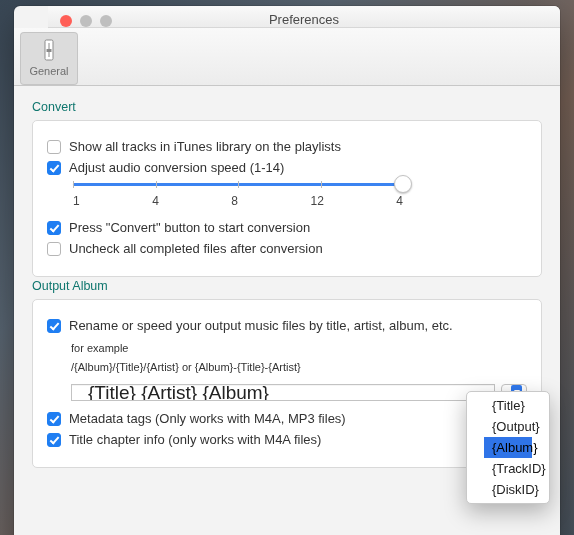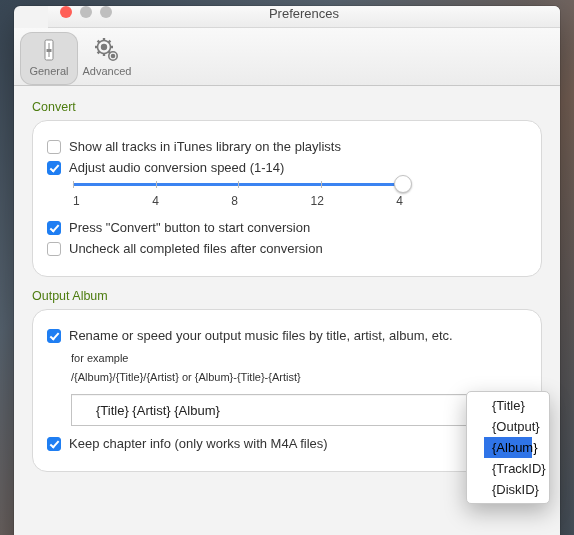--- a/index.html
+++ b/index.html
@@ -8,21 +8,21 @@
   background: linear-gradient(135deg, #3a4856 0%, #5b6875 30%, #7a6458 60%, #4a5560 100%);
   position: relative; overflow: hidden;
 }
 .window {
   position: absolute; left: 14px; top: 6px; width: 546px; height: 574px;
   background: #f3f3f3; border-radius: 6px;
   box-shadow: 0 12px 40px rgba(0,0,0,.45), 0 0 0 1px rgba(0,0,0,.1);
   overflow: hidden;
 }
 .titlebar {
-  height: 22px; display: flex; align-items: flex-start; padding: 0 12px;
+  height: 22px; display: flex; align-items: flex-end; padding: 0 12px;
   background: linear-gradient(#f9f9f9,#ececec);
   border-bottom: 1px solid #d7d7d7; position: relative; margin-left: 34px;
 }
 .traffic { display: flex; gap: 8px; }
 .traffic span { width: 12px; height: 12px; border-radius: 50%; display: block; }
 .tl-close { background: #ff5f57; }
 .tl-min   { background: #bfbfbf; }
 .tl-zoom  { background: #bfbfbf; }
 .titlebar .title {
   position: absolute; left: 0; right: 0; text-align: center;
@@ -30,27 +30,27 @@
 }
 .toolbar {
   display: flex; padding: 4px 6px 0 6px;
   background: linear-gradient(#f9f9f9,#ececec);
   border-bottom: 1px solid #c7c7c7; height: 58px;
 }
 .tb-item {
   width: 58px; text-align: center; padding: 3px 0 4px 0;
   font-size: 11px; color: #6f6f6f; border-radius:4px;
 }
-.tb-item.selected { background: #dcdcdc; box-shadow: inset 0 0 0 1px rgba(0,0,0,.1); border-radius: 12px; }
+.tb-item.selected { background: #dcdcdc; box-shadow: inset 0 0 0 1px rgba(0,0,0,.1); }
 .tb-icon { height: 30px; display:flex; align-items:center; justify-content:center; }
 .content { padding: 14px 18px 18px 18px; background:#f3f3f3; }
-.group-label { font-size: 12.5px; color:#4d7c0f; margin-bottom:6px; }
+.group-label { font-size: 12.5px; color:#0f766e; margin-bottom:6px; }
 .group-box {
-  border:1px solid #d9d9d9; border-radius:15px; background:#fff;
-  padding:12px 14px 14px 14px; margin-bottom:12px;
+  border:1px solid #d9d9d9; border-radius:5px; background:#fff;
+  padding:12px 14px 14px 14px; margin-bottom:2px;
 }
 .row { display:flex; align-items:center; font-size:13px; color:#333; margin:6px 0; }
 .checkbox {
   width:14px; height:14px; border-radius:3px; border:1px solid #b6b6b6;
   background:#fff; margin-right:8px; flex-shrink:0; position:relative; cursor:pointer;
 }
 .checkbox.checked { background:#1f7ef2; border-color:#1f7ef2; }
 .checkbox.checked::after {
   content:""; position:absolute; left:4px; top:1px; width:3px; height:7px;
   border:solid #fff; border-width:0 2px 2px 0; transform:rotate(42deg);
@@ -63,22 +63,22 @@
 .tick { position:absolute; top:-2px; width:1px; height:7px; background:#b9b9b9; }
 .slider-thumb {
   position:absolute; top:-8px; width:18px; height:18px;
   background:#fff; border:1px solid #c3c3c3; border-radius:50%;
   box-shadow:0 1px 2px rgba(0,0,0,.25); transform:translateX(-50%); cursor:pointer;
 }
 .slider-labels { display:flex; justify-content:space-between; font-size:12px; color:#444; margin-top:8px; }
 .example { font-size:11px; color:#333; margin-left:24px; line-height:1.7; }
 .field-row { display:flex; gap:6px; margin:8px 0 10px 24px; align-items:stretch; }
 .text-field {
-  flex:1; height:32px; border:1px solid #c3c3c3; background:#fff; font-size:13px;
-  padding:0 24px; color:#222; box-shadow: inset 0 1px 0 rgba(0,0,0,.04);
+  flex:1; height:17px; border:1px solid #c3c3c3; background:#fff; font-size:19px;
+  padding:0 16px; color:#222; box-shadow: inset 0 1px 0 rgba(0,0,0,.04);
 }
 .picker-btn {
   width:26px; border:1px solid #c3c3c3; background:linear-gradient(#fff,#f1f1f1);
   border-radius:4px; display:flex; align-items:center; justify-content:flex-end; padding-right:4px; cursor:pointer;
 }
 .picker-caret {
   width:11px; height:15px; background:#2f78ed; border-radius:2px; position:relative;
 }
 .picker-caret::after{
   content:""; position:absolute; left:2.5px; top:5px;
@@ -113,43 +113,20 @@
   <div class="toolbar">
     <div class="tb-item selected">
       <div class="tb-icon">
         <svg width="22" height="26" viewBox="0 0 22 26">
           <rect x="7" y="3" width="8" height="20" rx="1.5" fill="#fff" stroke="#8b8b8b"></rect>
           <line x1="11" y1="6" x2="11" y2="20" stroke="#8b8b8b"></line>
           <rect x="8.5" y="12" width="5" height="3" fill="#8b8b8b"></rect>
         </svg>
       </div>
       <div>General</div>
-    </div>
-    <div class="tb-item">
-      <div class="tb-icon">
-        <svg width="28" height="28" viewBox="0 0 28 28">
-          <g fill="none" stroke="#7a7a7a" stroke-width="1.6">
-            <circle cx="11" cy="11" r="6.5"></circle>
-            <circle cx="11" cy="11" r="2.4" fill="#7a7a7a"></circle>
-            <g stroke-width="2.4">
-              <line x1="11" y1="2" x2="11" y2="4.5"></line>
-                <line x1="11" y1="17.5" x2="11" y2="20"></line>
-              <line x1="2" y1="11" x2="4.5" y2="11"></line>
-                <line x1="17.5" y1="11" x2="20" y2="11"></line>
-              <line x1="4.6" y1="4.6" x2="6.3" y2="6.3"></line>
-                <line x1="15.7" y1="15.7" x2="17.4" y2="17.4"></line>
-              <line x1="4.6" y1="17.4" x2="6.3" y2="15.7"></line>
-                <line x1="15.7" y1="6.3" x2="17.4" y2="4.6"></line>
-            </g>
-            <circle cx="20" cy="20" r="4.2"></circle>
-            <circle cx="20" cy="20" r="1.5" fill="#7a7a7a"></circle>
-          </g>
-        </svg>
-      </div>
-      <div>Advanced</div>
     </div>
   </div>
 
   <div class="content">
 
     <div class="group-label">Convert</div>
     <div class="group-box">
 
       <div class="row">
         <div class="checkbox"></div>
@@ -204,24 +181,28 @@
       <div class="example">for example</div>
       <div class="example">/{Album}/{Title}/{Artist} or {Album}-{Title}-{Artist}</div>
 
       <div class="field-row">
         <input class="text-field" value="{Title} {Artist} {Album}" style="">
         <div class="picker-btn">
           <div class="picker-caret"></div>
         </div>
       </div>
 
-
-      <div class="row">
-        <div class="checkbox checked"></div>
-        <span>Keep chapter info (only works with  M4A files)</span>
+      <div class="row">
+        <div class="checkbox checked"></div>
+        <span>Metadata tags (Only works with M4A, MP3 files)</span>
+      </div>
+
+      <div class="row">
+        <div class="checkbox checked"></div>
+        <span>Title chapter info (only works with  M4A files)</span>
       </div>
     </div>
 
   </div>
 </div>
 
 <div class="dropdown" id="dropdown">
     <div class="dd-item">{Title}</div>
     <div class="dd-item">{Output}</div>
     <div class="dd-item selected">{Album}</div>

